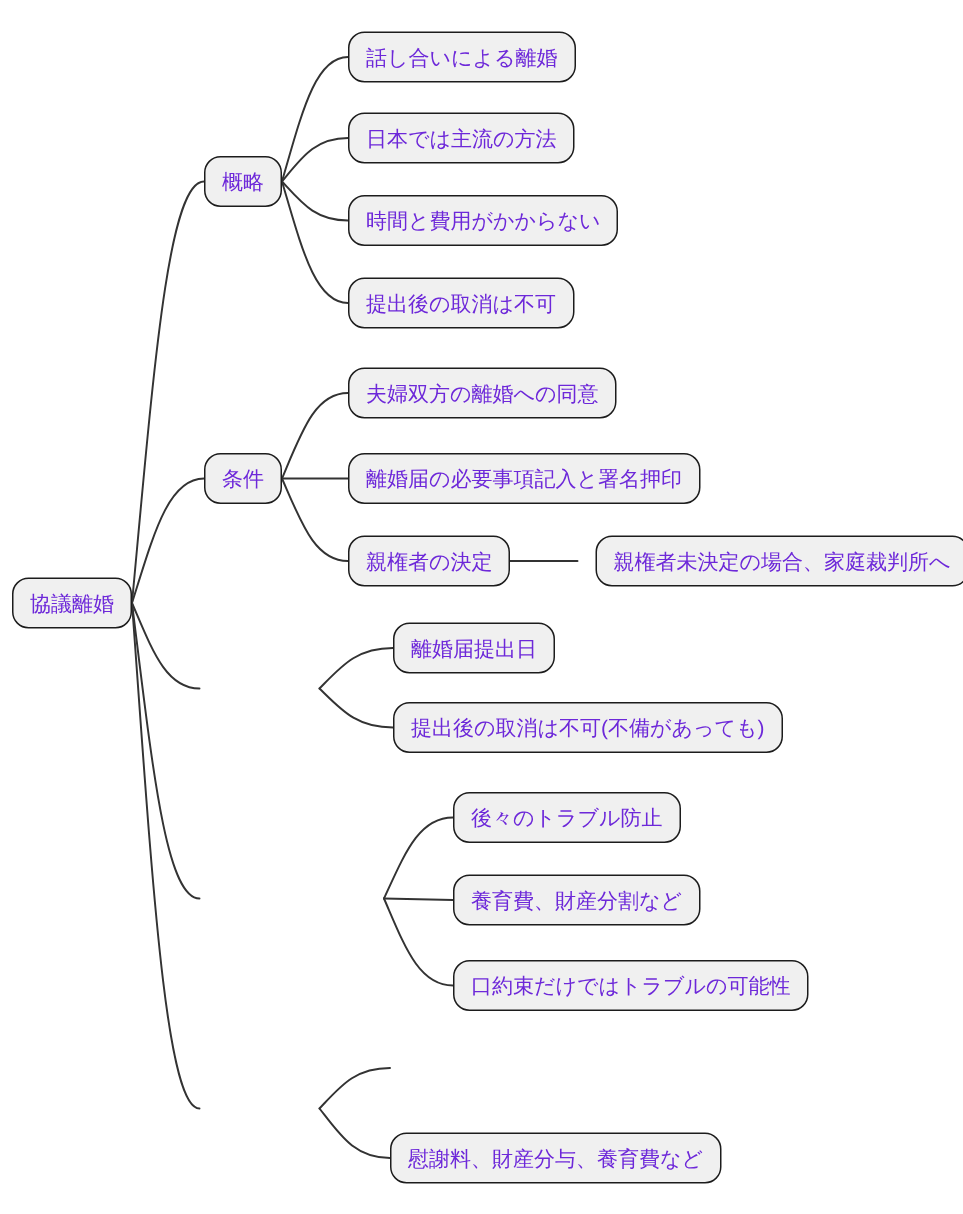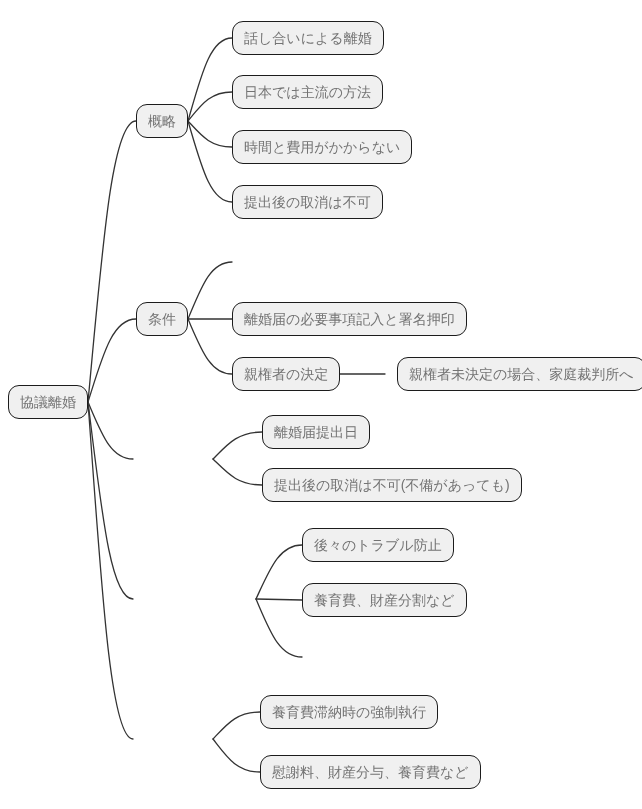--- a/index.html
+++ b/index.html
@@ -30,21 +30,21 @@
   }
   .node {
     position: absolute;
     box-sizing: border-box;
     background: #f0f0f0;
     border: 1.6px solid #1c1c1c;
     border-radius: 11px;
     padding: 7px 11px;
     font-size: 14px;
     line-height: 18px;
-    color: #737373;
+    color: #6d28d9;
     white-space: nowrap;
   }
 </style>
 </head>
 <body>
 
 <div id="canvas">
 
   <svg id="edges" viewBox="0 0 642 809" xmlns="http://www.w3.org/2000/svg">
       <path d="M88 402 C102.4 247.4, 112.0 121, 136 121"></path>
@@ -71,26 +71,27 @@
 
   <div class="node" id="n-root" style="left:8px;   top:385px">協議離婚</div>
 
   <div class="node" id="n-b0" style="left:136px; top:104px">概略</div>
   <div class="node" id="n-b0c0" style="left:232px; top:21px">話し合いによる離婚</div>
   <div class="node" id="n-b0c1" style="left:232px; top:75px">日本では主流の方法</div>
   <div class="node" id="n-b0c2" style="left:232px; top:130px">時間と費用がかからない</div>
   <div class="node" id="n-b0c3" style="left:232px; top:185px">提出後の取消は不可</div>
 
   <div class="node" id="n-b1" style="left:136px; top:302px">条件</div>
+  <div class="node" id="n-b1c0" style="left:232px; top:245px">夫婦双方の離婚への同意</div>
   <div class="node" id="n-b1c1" style="left:232px; top:302px">離婚届の必要事項記入と署名押印</div>
   <div class="node" id="n-b1c2" style="left:232px; top:357px">親権者の決定</div>
   <div class="node" id="n-b1c2c0" style="left:397px; top:357px">親権者未決定の場合、家庭裁判所へ</div>
 
   <div class="node" id="n-b2c0" style="left:262px; top:415px">離婚届提出日</div>
   <div class="node" id="n-b2c1" style="left:262px; top:468px">提出後の取消は不可(不備があっても)</div>
 
   <div class="node" id="n-b3c0" style="left:302px; top:528px">後々のトラブル防止</div>
   <div class="node" id="n-b3c1" style="left:302px; top:583px">養育費、財産分割など</div>
+  <div class="node" id="n-b3c2" style="left:302px; top:640px">口約束だけではトラブルの可能性</div>
 
-  <div class="node" id="n-b4c0" style="left:260px; top:695px">養育費滞納時の強制執行</div>
   <div class="node" id="n-b4c1" style="left:260px; top:755px">慰謝料、財産分与、養育費など</div>
 
 </div>
 
 </body></html>

